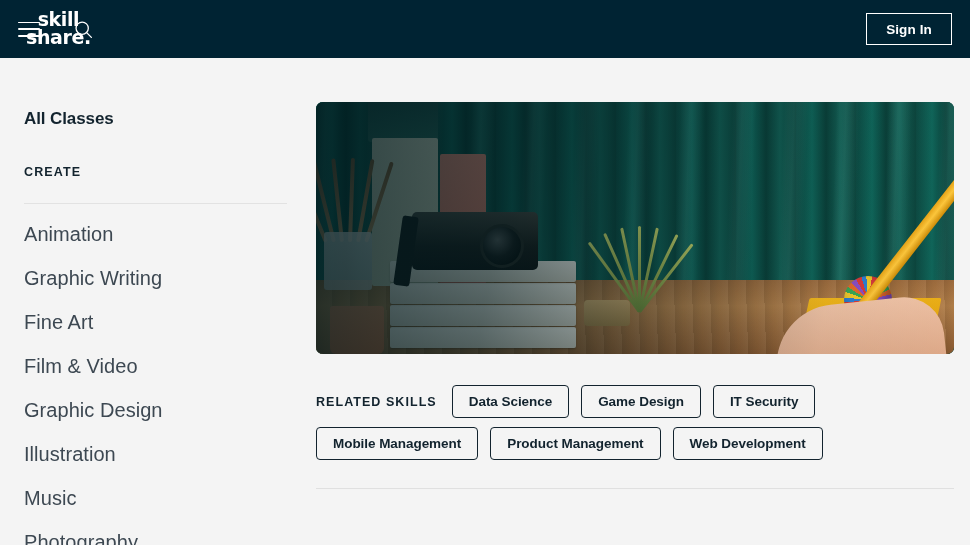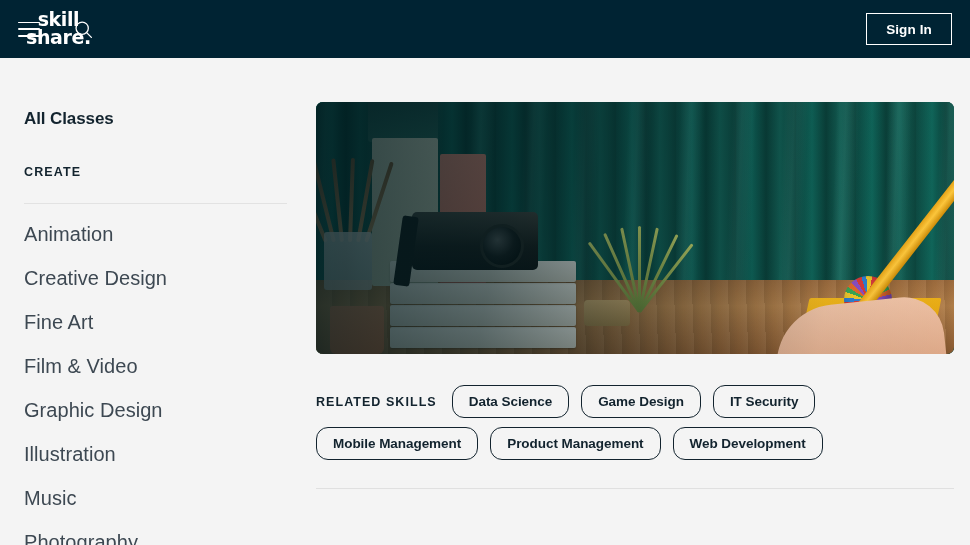--- a/index.html
+++ b/index.html
@@ -447,21 +447,21 @@
   .related-label {
     font-size: 12.5px;
     font-weight: 700;
     letter-spacing: 1.05px;
     color: #12232e;
     margin-right: 3px;
     white-space: nowrap;
   }
   .skill-pill {
     border: 1.6px solid #12232e;
-    border-radius: 12px;
+    border-radius: 4px;
     background: transparent;
     color: #12232e;
     font-size: 13.5px;
     font-weight: 700;
     font-family: "Liberation Sans", sans-serif;
     padding: 8px 16px;
     cursor: pointer;
     white-space: nowrap;
     letter-spacing: -0.05px;
   }
@@ -510,21 +510,21 @@
 
 <div class="page">
 
   <aside class="sidebar">
     <div class="all-classes">All Classes</div>
 
     <div class="section-label">CREATE</div>
 
     <ul class="cat-list">
       <li>Animation</li>
-      <li>Creative Design</li>
+      <li>Graphic Writing</li>
       <li>Fine Art</li>
       <li>Film &amp; Video</li>
       <li>Graphic Design</li>
       <li>Illustration</li>
       <li>Music</li>
       <li>Photography</li>
     </ul>
   </aside>
 
   <main class="main">

